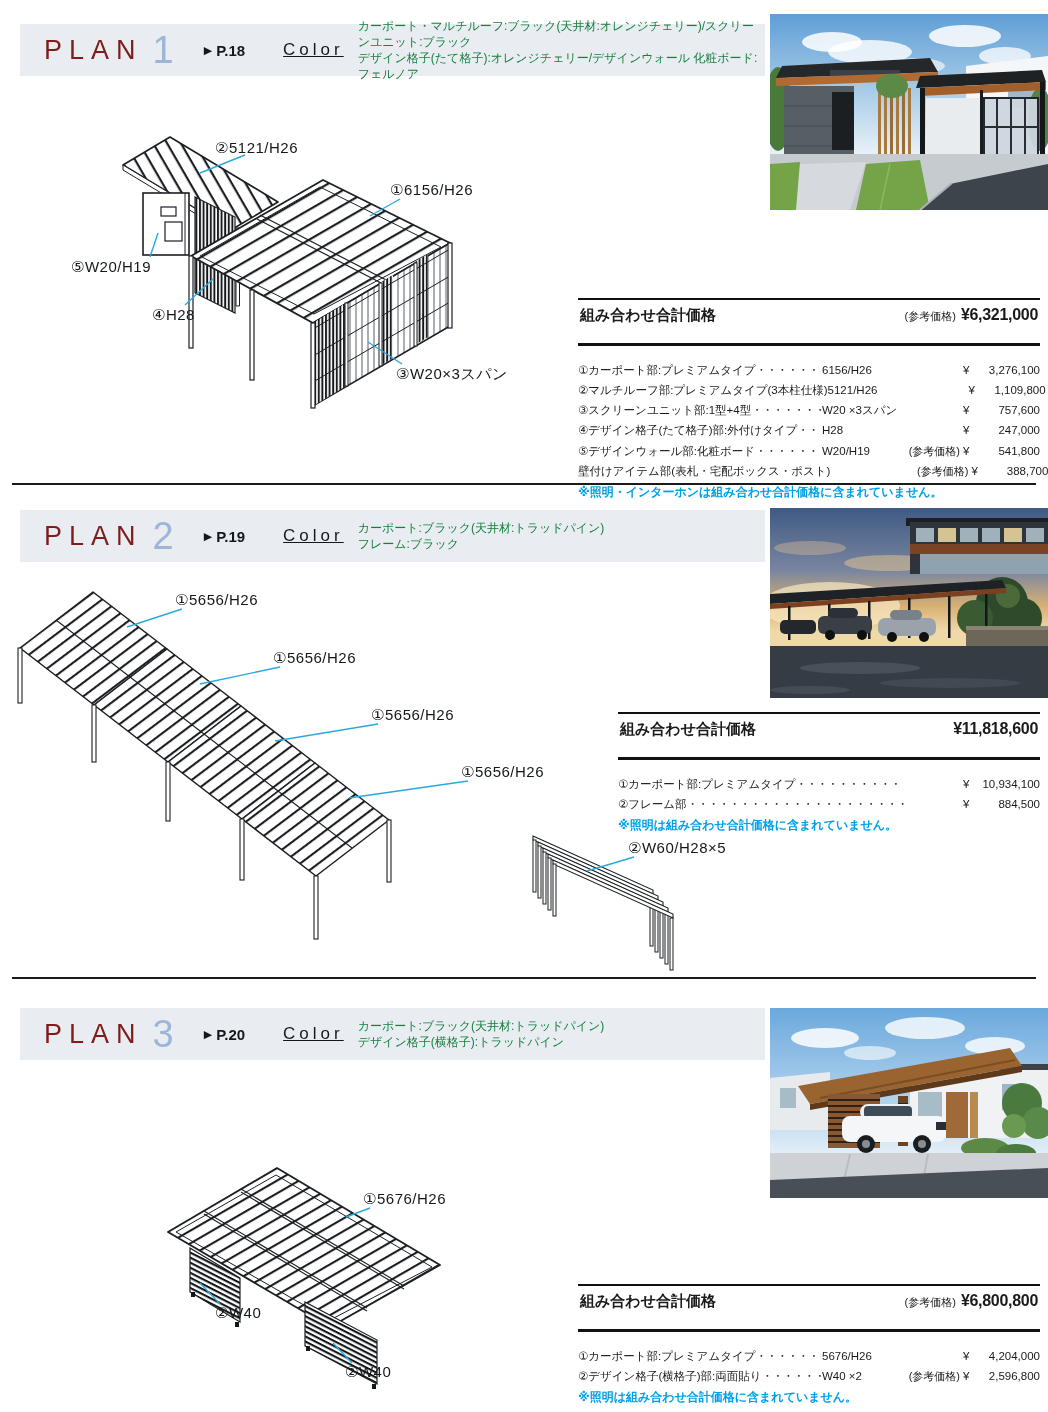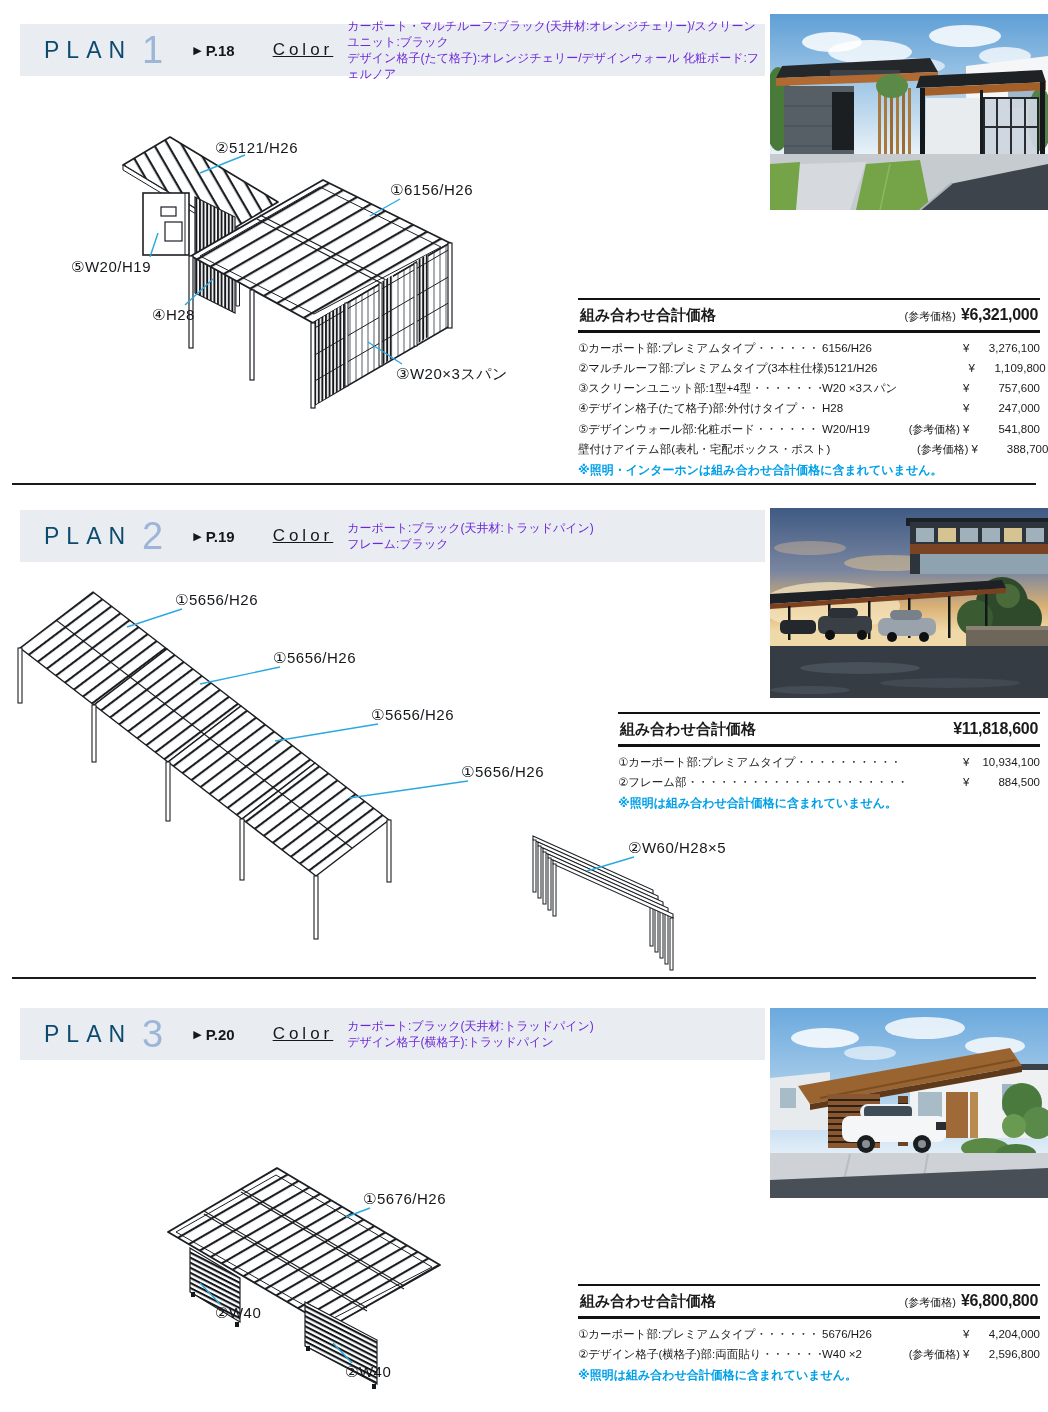--- a/index.html
+++ b/index.html
@@ -1,35 +1,35 @@
 <!DOCTYPE html>
 <html><head>
 <meta charset="utf-8">
 <style>
   html,body{margin:0;padding:0;background:#fff;width:1048px;height:1412px;overflow:hidden;
     font-family:"Liberation Sans","DejaVu Sans",sans-serif;color:#1a1a1a;position:relative;}
   .band{position:absolute;left:20px;width:745px;height:52px;background:#e9edf2;display:flex;align-items:center;}
-  .plan-word{margin-left:24px;font-size:23px;letter-spacing:7px;color:#0c4a6e;font-weight:400;}
+  .plan-word{margin-left:24px;font-size:27px;letter-spacing:7px;color:#7f1d1d;font-weight:400;}
   .plan-num{margin-left:10px;font-size:38px;color:#9db5d6;font-weight:400;line-height:1;}
   .page-ref{margin-left:30px;display:flex;align-items:center;font-size:15px;font-weight:bold;color:#15181b;cursor:pointer;}
   .page-ref .arr{font-size:11px;margin-right:4px;}
   .color-label{margin-left:38px;font-size:17px;letter-spacing:4px;color:#15181b;text-decoration:underline;}
-  .color-desc{margin-left:14px;display:flex;flex-direction:column;justify-content:center;font-size:12px;line-height:16px;color:#6d28d9;}
+  .color-desc{margin-left:14px;display:flex;flex-direction:column;justify-content:center;font-size:12px;line-height:16px;color:#15803d;}
   .hr-div{position:absolute;left:12px;width:1024px;height:2px;background:#1a1a1a;}
   .photo{position:absolute;left:770px;width:278px;overflow:hidden;}
   .photo svg{display:block;}
   .diag{position:absolute;}
   .diag text{font-size:15px;fill:#15181b;font-weight:500;letter-spacing:0.5px;}
   .ptable{position:absolute;border-top:2px solid #111;}
-  .pt-head{display:flex;align-items:baseline;padding:6px 2px 5px 2px;border-bottom:3px solid #111;}
+  .pt-head{display:flex;align-items:baseline;padding:6px 2px 18px 2px;border-bottom:3px solid #111;}
   .pt-title{font-size:15px;font-weight:bold;}
   .pt-sp{flex:1;}
   .pt-ref{font-size:11px;margin-right:5px;}
   .pt-total{font-size:16px;font-weight:bold;letter-spacing:-0.3px;}
-  .pt-rows{padding-top:5px;}
+  .pt-rows{padding-top:14px;}
   .prow{display:flex;align-items:baseline;font-size:11.5px;line-height:1.75;white-space:nowrap;}
   .pdesc{flex:none;}
   .pdots{flex:1;overflow:hidden;letter-spacing:-1px;}
   .pspec{width:86px;flex:none;}
   .t2 .pspec{width:0;}
   .pref{width:52px;flex:none;text-align:right;font-size:11px;}
   .pcur{width:13px;flex:none;padding-left:3px;}
   .pamt{width:64px;flex:none;text-align:right;}
   .pnote{font-size:12px;font-weight:bold;color:#00a0e9;margin-top:3px;}
 </style>

